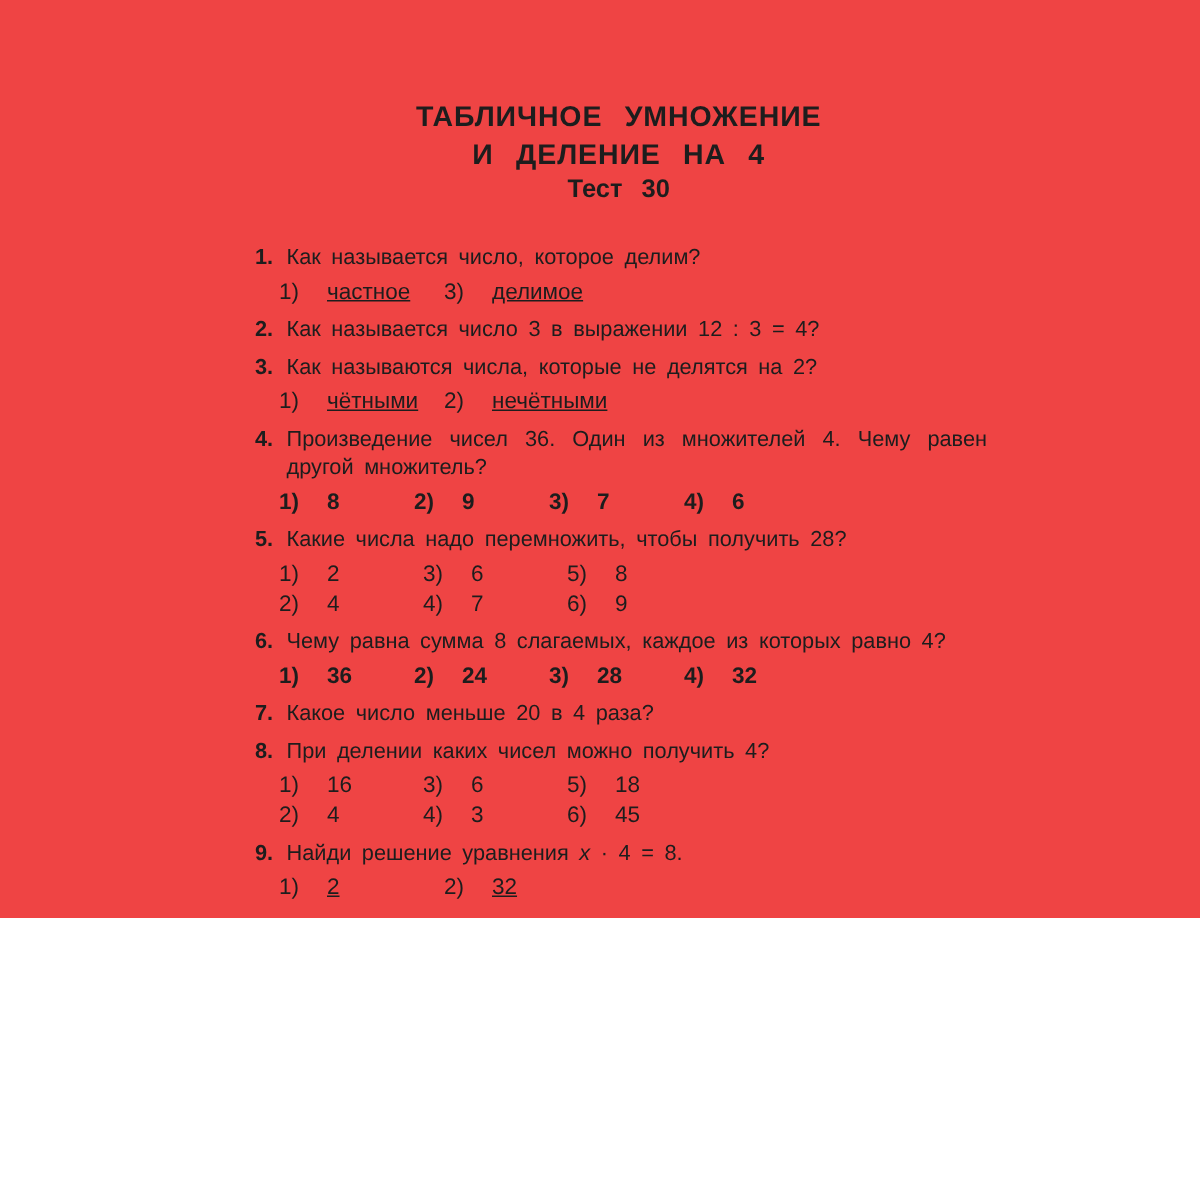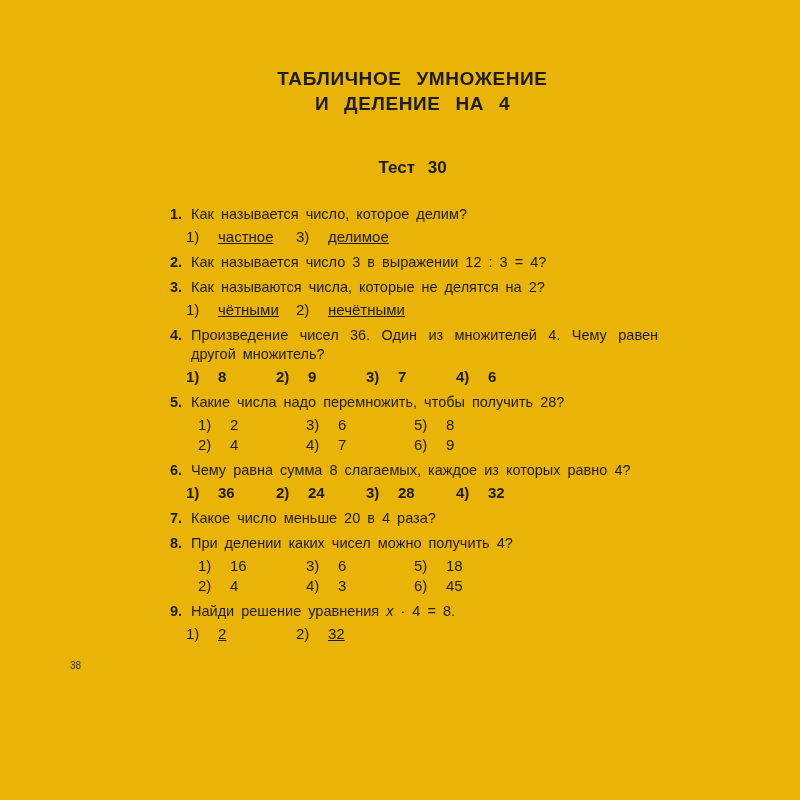--- a/index.html
+++ b/index.html
@@ -9,39 +9,38 @@
   }
   body {
     width: 800px;
     height: 800px;
     font-family: "Liberation Sans", "DejaVu Sans", sans-serif;
     color: #1d1d1d;
   }
   .sheet {
     position: relative;
     width: 800px;
-    height: 800px;
+    height: 612px;
     overflow: hidden;
-    background: #eab308;
+    background: #ef4444;
   }
   .header {
     padding-top: 66px;
     margin-left: 165px;
     width: 495px;
     text-align: center;
   }
   .title {
     font-size: 19px;
     font-weight: bold;
     line-height: 25px;
     letter-spacing: 0.6px;
     word-spacing: 9px;
   }
   .test-label {
-    margin-top: 42px;
     font-size: 17px;
     font-weight: bold;
     word-spacing: 8px;
   }
   .content {
     margin: 27px 0 0 170px;
     width: 488px;
   }
   .question {
     margin-bottom: 6px;
@@ -67,21 +66,21 @@
   }
   .opt-row {
     line-height: 20px;
     font-size: 15px;
   }
   .opt {
     display: inline-block;
     white-space: nowrap;
   }
   .cols-2 .opt { min-width: 110px; text-decoration: underline; }
-  .cols-3 .opt { min-width: 96px; margin-left: 12px; }
+  .cols-3 .opt { min-width: 96px; }
   .cols-4 .opt { min-width: 90px; font-weight: bold; }
   .marker {
     display: inline-block;
     min-width: 32px;
   }
   .footer {
     margin: 16px 0 0 70px;
     font-size: 10px;
     color: #3a3a3a;
   }

